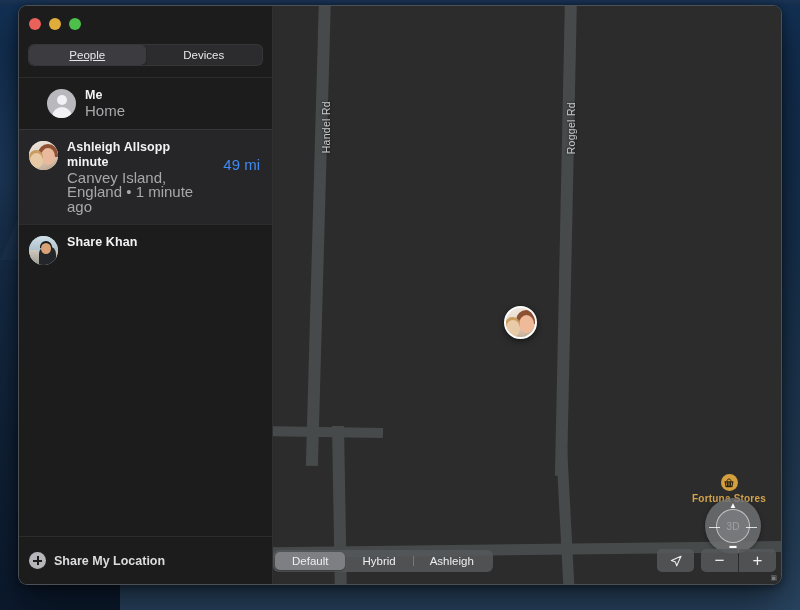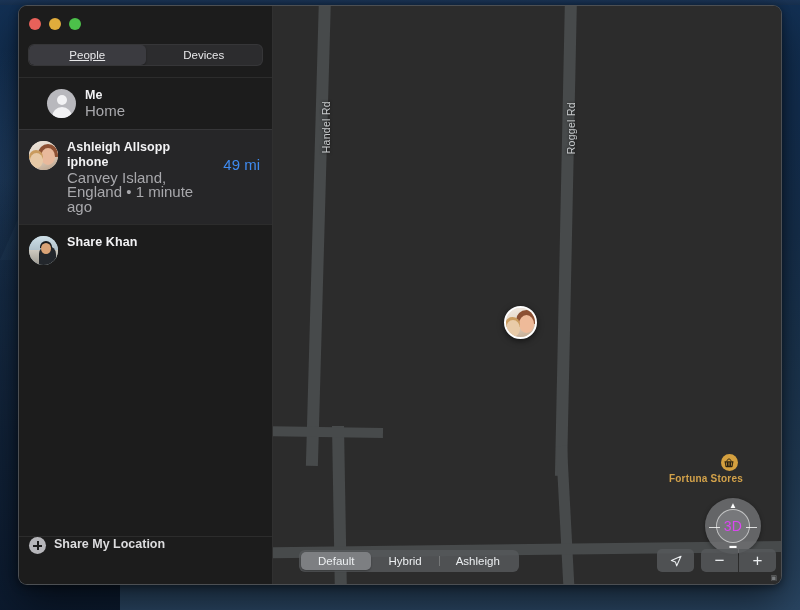--- a/index.html
+++ b/index.html
@@ -112,21 +112,21 @@
   .avatar.photo2 .p-body{ position:absolute; right:2px; bottom:0; width:17px; height:19px; border-radius:8px 8px 0 0; background:#23272c; }
   .avatar.photo2 .p-head{ position:absolute; right:7px; top:7px; width:10px; height:11px; border-radius:50%; background:#d9a377; }
   .avatar.photo2 .p-hair2{ position:absolute; right:6px; top:5px; width:12px; height:7px; border-radius:6px 6px 0 0; background:#171a1d; }
 
   .rowtext { flex:1; min-width:0; }
   .rowtitle { font-size:12.5px; color:#f2f2f4; font-weight:bold; line-height:15px; letter-spacing:.1px; }
   .rowsub  { font-size:15px; color:#a8a8ac; line-height:14.5px; margin-top:1px; }
   .rowdist { font-size:15px; color:#3f8bf0; white-space:nowrap; padding-top:16px; }
 
   .share {
-    height:48px; display:flex; align-items:flex-start; gap:8px;
+    height:48px; display:flex; align-items:center; gap:8px;
     padding:0 0 0 10px; border-top:1px solid rgba(255,255,255,.07);
   }
   .plus-icon {
     width:17px; height:17px; border-radius:50%; background:#b6b6ba;
     position:relative; flex:0 0 17px;
   }
   .plus-icon::before, .plus-icon::after{
     content:""; position:absolute; background:#1c1c1c;
   }
   .plus-icon::before{ left:4px; top:7.5px; width:9px; height:2px; }
@@ -161,52 +161,52 @@
     box-shadow:0 2px 6px rgba(0,0,0,.55);
     background:#e3d9cf;
   }
   .map-avatar .m-bg{ position:absolute; inset:0; background:linear-gradient(165deg,#f3ece5,#dfd0bf 55%,#c0a68c); }
   .map-avatar .m-face{ position:absolute; left:13px; top:7px; width:15px; height:18px; border-radius:50%; background:#eeba99; }
   .map-avatar .m-hair{ position:absolute; left:10px; top:2px; width:21px; height:14px; border-radius:11px 11px 0 0; background:#8c5033; }
   .map-avatar .m-child{ position:absolute; left:0px; top:12px; width:14px; height:17px; border-radius:50%; background:#e9cba8; }
   .map-avatar .m-childhair{ position:absolute; left:-1px; top:9px; width:15px; height:10px; border-radius:8px 8px 0 0; background:#cb9d60; }
 
   
-  .poi { position:absolute; left:396px; top:448px; width:120px; }
+  .poi { position:absolute; left:396px; top:468px; width:120px; text-align:center; }
   .poi-icon {
     width:17px; height:17px; border-radius:50%; margin:0 auto 2px auto;
     background:#d4a03f; position:relative;
   }
   .poi-icon svg { position:absolute; left:2.5px; top:2.5px; }
   .poi-label { font-size:10px; font-weight:bold; color:#d3a24a; letter-spacing:.2px; }
 
   
   .compass {
     position:absolute; left:432px; top:492px;
     width:56px; height:56px; border-radius:50%;
     background:rgba(112,114,116,.82);
     display:flex; align-items:center; justify-content:center;
     box-shadow:0 1px 4px rgba(0,0,0,.4);
   }
   .compass .inner {
     width:34px; height:34px; border-radius:50%;
     border:1.5px solid rgba(255,255,255,.55);
     background:rgba(125,127,129,.75);
     display:flex; align-items:center; justify-content:center;
-    font-size:14px; color:#d946ef; letter-spacing:.2px;
+    font-size:10px; color:#a3a3a3; letter-spacing:.2px;
   }
   .cm-arrow { position:absolute; color:#fff; font-size:8px; line-height:1; }
   .cm-up   { top:4px;  left:50%; transform:translateX(-50%); }
   .cm-down { bottom:5px; left:50%; transform:translateX(-50%); font-size:7px; }
   .cm-left { left:4px;  top:50%; transform:translateY(-50%); font-size:11px; }
   .cm-right{ right:4px; top:50%; transform:translateY(-50%); font-size:11px; }
 
   
   .mapmode {
-    position:absolute; left:26px; bottom:12px;
+    position:absolute; left:0; bottom:12px;
     height:22px; border-radius:6px; background:rgba(86,88,90,.85);
     display:flex; align-items:stretch; padding:2px;
   }
   .mm {
     padding:0 17px; display:flex; align-items:center;
     font-size:11.5px; color:#eceff1; border-radius:5px; position:relative;
   }
   .mm.active { background:rgba(128,130,133,.95); box-shadow:0 1px 2px rgba(0,0,0,.3); }
   .mm.sep::before {
     content:""; position:absolute; left:0; top:4px; bottom:4px; width:1px;
@@ -270,21 +270,21 @@
 
       <div class="row selected">
         <div class="avatar photo1">
           <span class="p-bg"></span>
             <span class="p-hair"></span>
             <span class="p-face"></span>
           <span class="p-childhair"></span>
             <span class="p-child"></span>
         </div>
         <div class="rowtext">
-          <div class="rowtitle">Ashleigh Allsopp iphone</div>
+          <div class="rowtitle">Ashleigh Allsopp minute</div>
           <div class="rowsub">Canvey Island, England • 1 minute ago</div>
         </div>
         <div class="rowdist">49 mi</div>
       </div>
 
       <div class="row">
         <div class="avatar photo2">
           <span class="p-sky"></span>
             <span class="p-land"></span>
           <span class="p-body"></span>

